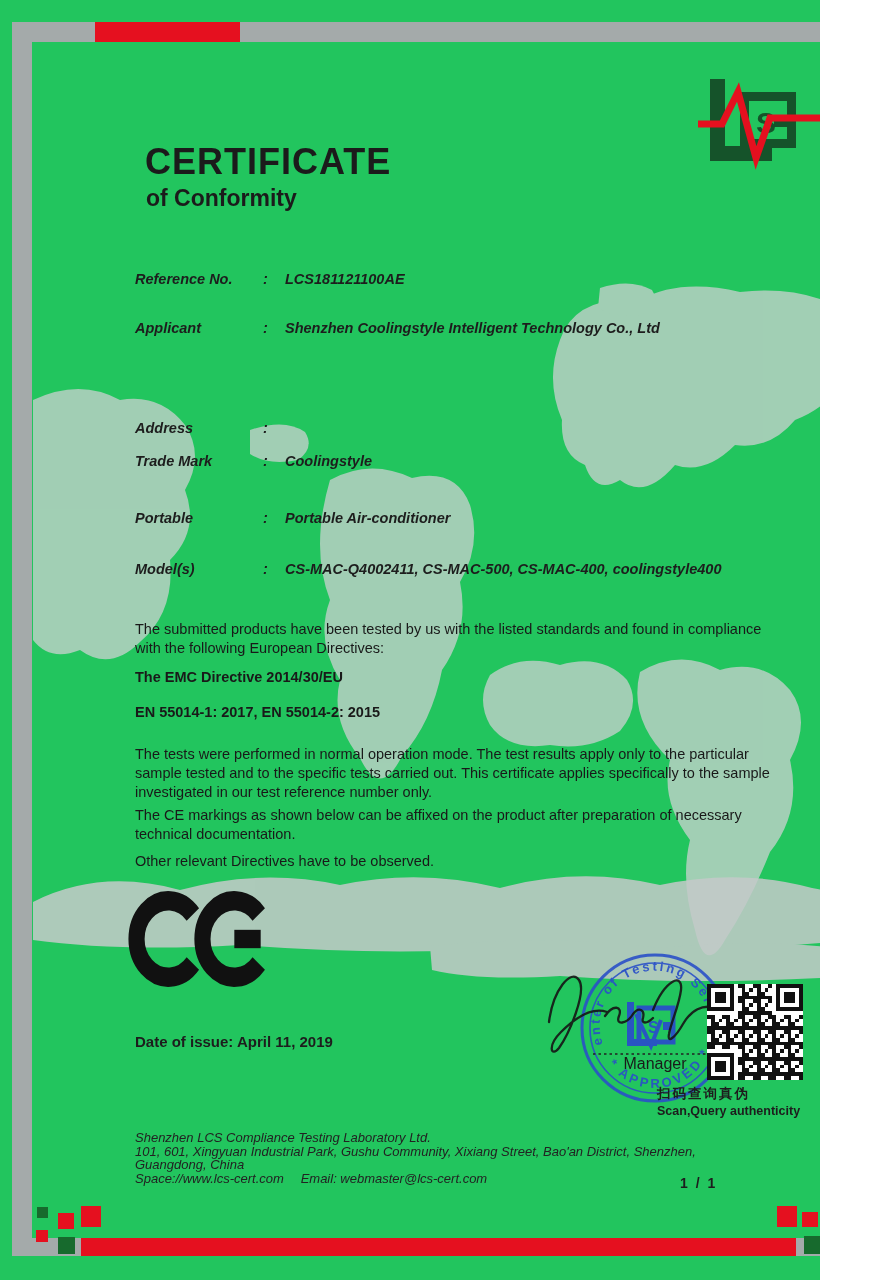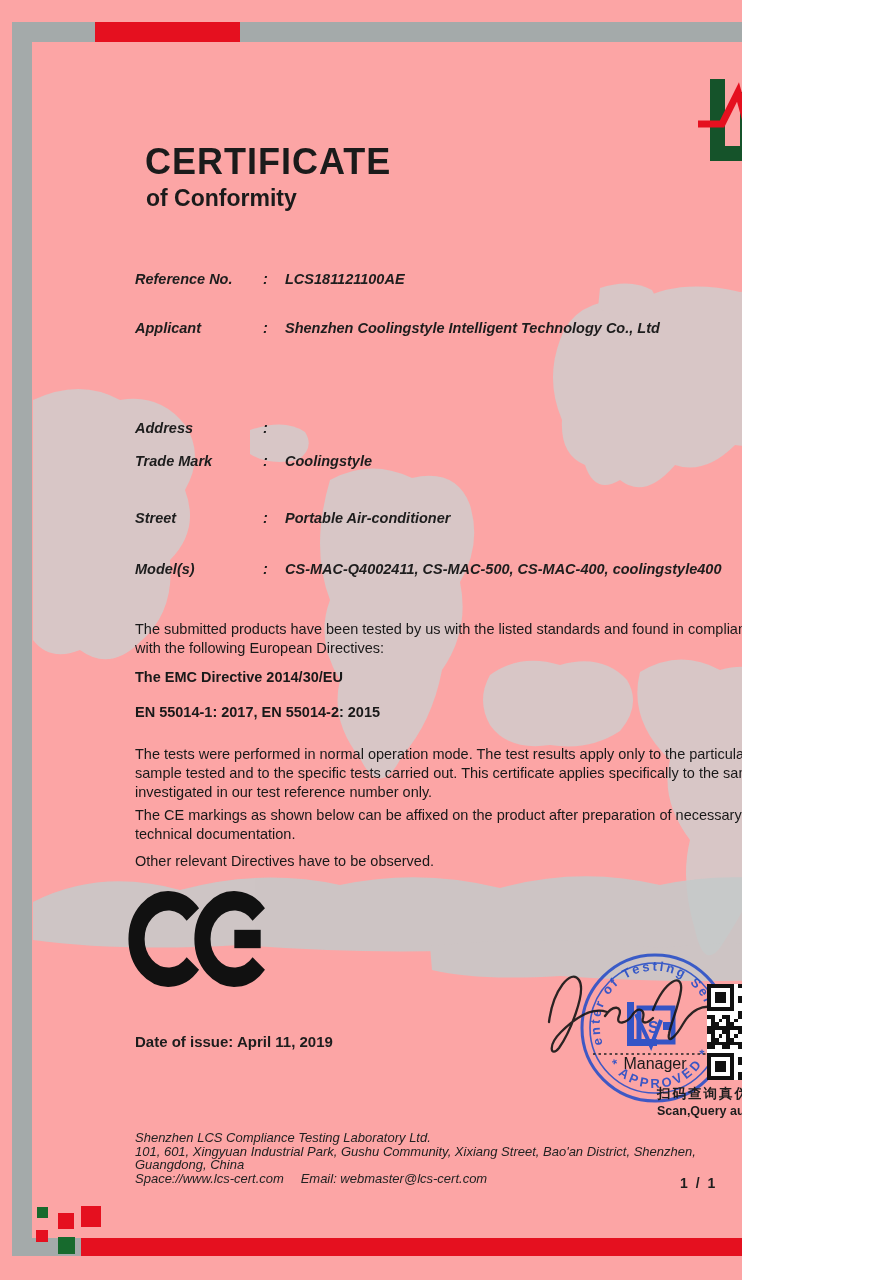--- a/index.html
+++ b/index.html
@@ -1,18 +1,18 @@
 <!DOCTYPE html>
 <html><head>
 <meta charset="utf-8">
 <style>
   html,body{margin:0;padding:0;background:#ffffff;}
   .page{
-    position:relative; width:742px; height:1280px; overflow:hidden;
-    background:#fca5a5; font-family:"Liberation Sans", sans-serif; color:#1d1d1d;
+    position:relative; width:820px; height:1280px; overflow:hidden;
+    background:#22c55e; font-family:"Liberation Sans", sans-serif; color:#1d1d1d;
   }
   .abs{position:absolute;}
   
   .bar{position:absolute; background:#a4aaaa;}
   .bar.red{background:#e5101f;}
   .decor{position:absolute;}
   .decor.red{background:#e5101f;}
   .decor.green{background:#176a2d;}
   
   .map{position:absolute; left:0; top:0; pointer-events:none;}
@@ -109,21 +109,21 @@
   <div class="field" style="top:375px;margin-top:44px;">
     <div class="lbl">Address</div>
     <div class="colon">:</div>
   </div>
   <div class="field" style="top:452px;">
     <div class="lbl">Trade Mark</div>
     <div class="colon">:</div>
     <div class="val">Coolingstyle</div>
   </div>
   <div class="field" style="top:509px;">
-    <div class="lbl">Street</div>
+    <div class="lbl">Portable</div>
     <div class="colon">:</div>
     <div class="val">Portable Air-conditioner</div>
   </div>
   <div class="field" style="top:560px;">
     <div class="lbl">Model(s)</div>
     <div class="colon">:</div>
     <div class="val" style="width:560px;">CS-MAC-Q4002411, CS-MAC-500, CS-MAC-400, coolingstyle400</div>
   </div>
 
   <div class="para" style="top:620px;">The submitted products have been tested by us with the listed standards and found in compliance with the following European Directives:</div>

